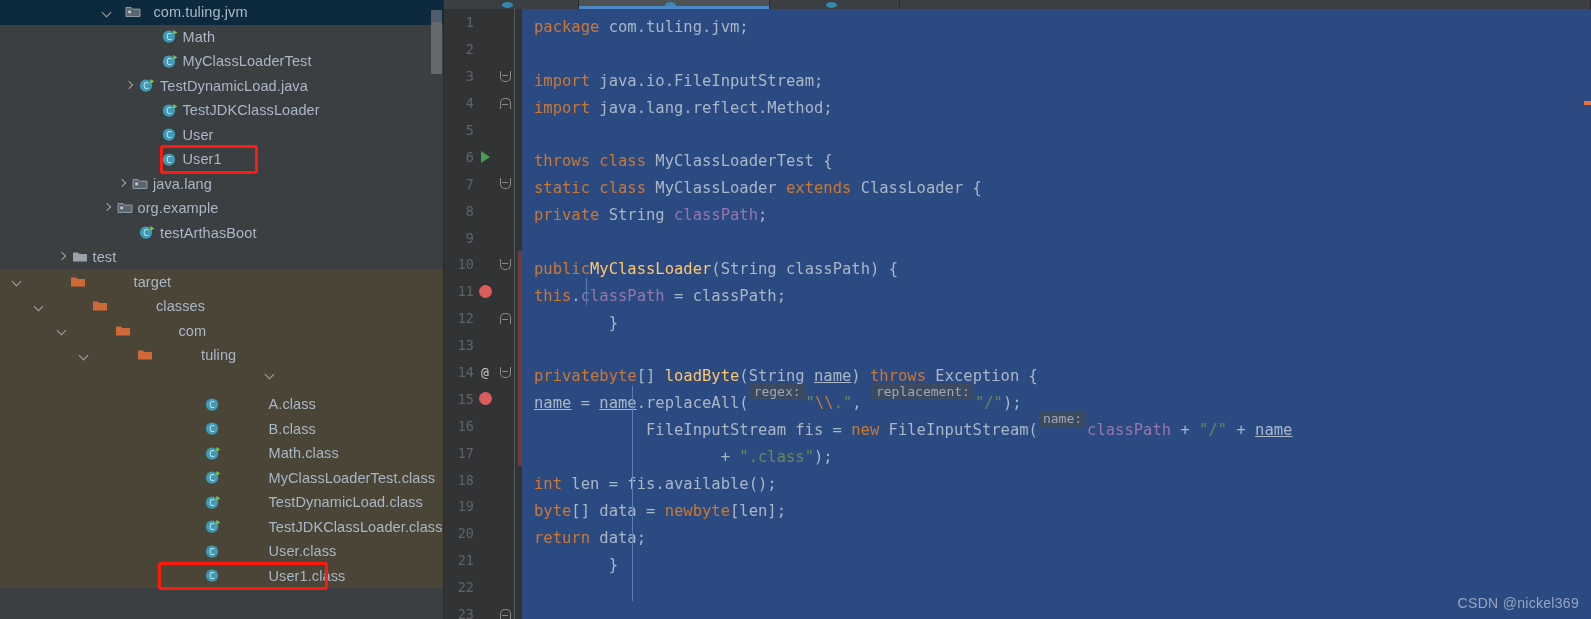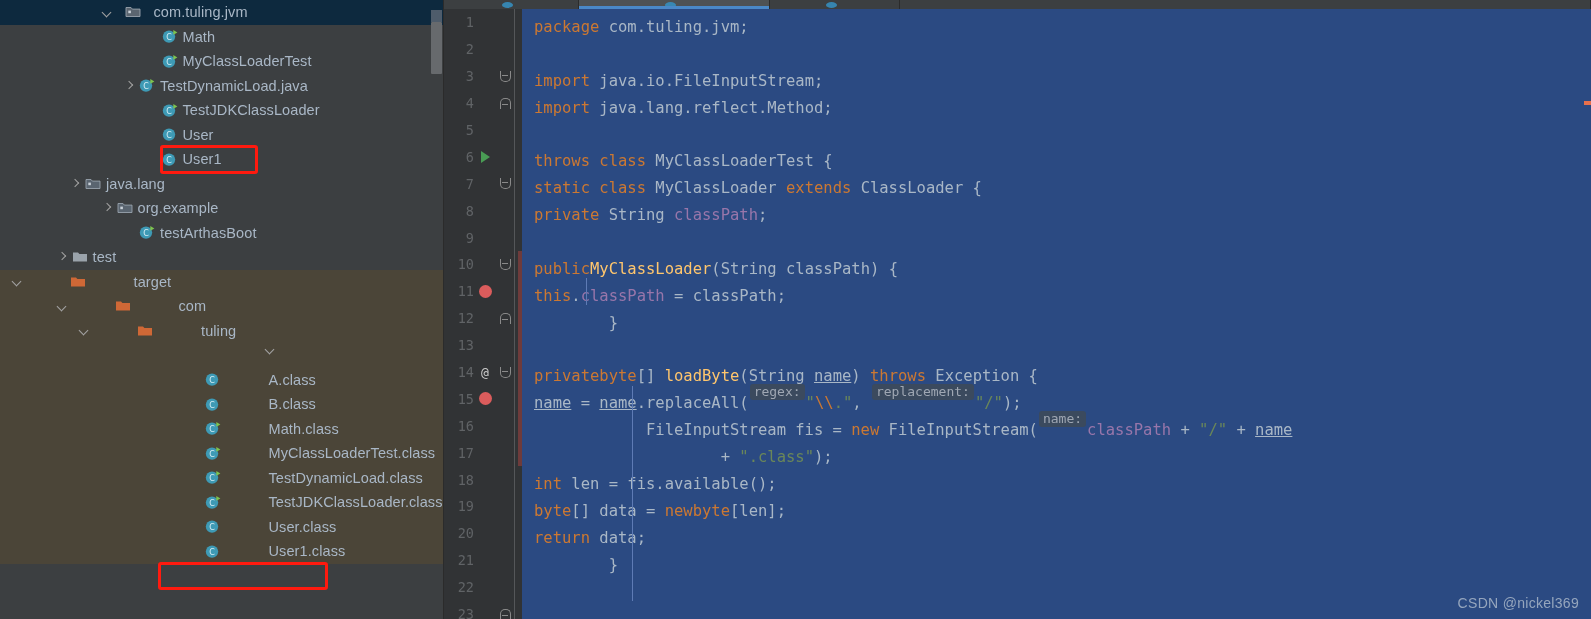--- a/index.html
+++ b/index.html
@@ -357,21 +357,21 @@
         <div class="row" style="padding-left: 145.5px;">
           <span class="twisty"></span>
           <span class="icon-wrap">
             <svg class="ic-class" width="16" height="15" viewBox="0 0 16 15">
               <circle cx="7" cy="7.6" r="6.2" fill="#3e9ab5"></circle>
               <text x="7" y="11" font-family="DejaVu Sans, sans-serif" font-size="8" fill="#d6eef5" text-anchor="middle">C</text>
             </svg>
           </span>
           <span class="lbl">User1</span>
         </div>
-        <div class="row" style="padding-left: 69px;">
+        <div class="row" style="padding-left: 116px;">
           <span class="twisty right"></span>
           <span class="icon-wrap">
             <svg class="ic-folder-pkg" width="16" height="14" viewBox="0 0 16 14">
               <path d="M1 2.5h5l1.4 1.6H15v7.4H1z" fill="#5a6570" stroke="#99a3ad" stroke-width="0.9"></path>
               <rect x="3.3" y="5.6" width="2.6" height="2.6" fill="#c8d0d8"></rect>
             </svg>
           </span>
           <span class="lbl">java.lang</span>
         </div>
         <div class="row" style="padding-left: 100.5px;">
@@ -405,20 +405,29 @@
           <span class="lbl">test</span>
         </div>
         <div class="row excluded" style="padding-left: 10.5px;">
           <span class="twisty down"></span>
           <span class="icon-wrap">
             <svg class="ic-folder-orange" width="16" height="14" viewBox="0 0 16 14">
               <path d="M1 2.5h5l1.4 1.6H15v7.4H1z" fill="#cf6836"></path>
             </svg>
           </span>
           <span class="lbl">target</span>
+        </div>
+        <div class="row excluded" style="padding-left: 33px;">
+          <span class="twisty down"></span>
+          <span class="icon-wrap">
+            <svg class="ic-folder-orange" width="16" height="14" viewBox="0 0 16 14">
+              <path d="M1 2.5h5l1.4 1.6H15v7.4H1z" fill="#cf6836"></path>
+            </svg>
+          </span>
+          <span class="lbl">classes</span>
         </div>
         <div class="row excluded" style="padding-left: 55.5px;">
           <span class="twisty down"></span>
           <span class="icon-wrap">
             <svg class="ic-folder-orange" width="16" height="14" viewBox="0 0 16 14">
               <path d="M1 2.5h5l1.4 1.6H15v7.4H1z" fill="#cf6836"></path>
             </svg>
           </span>
           <span class="lbl">com</span>
         </div>

